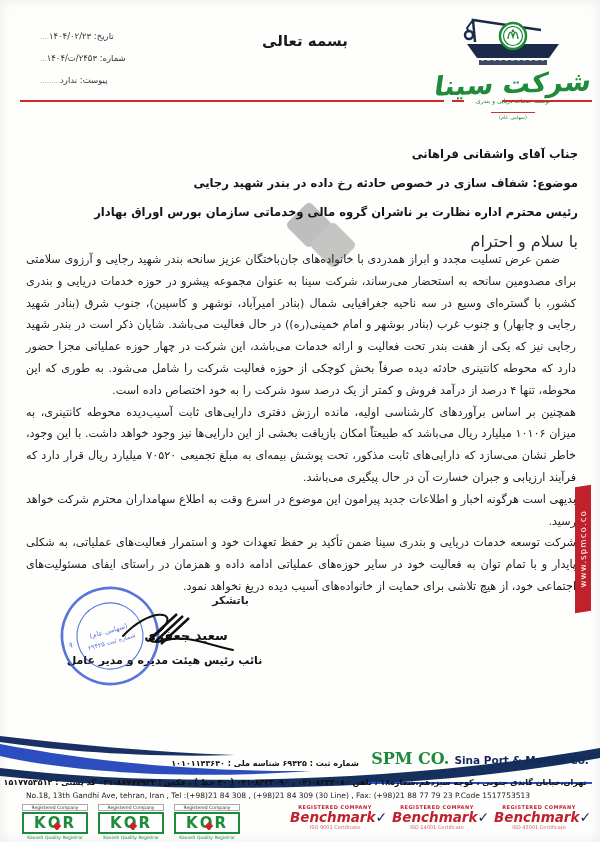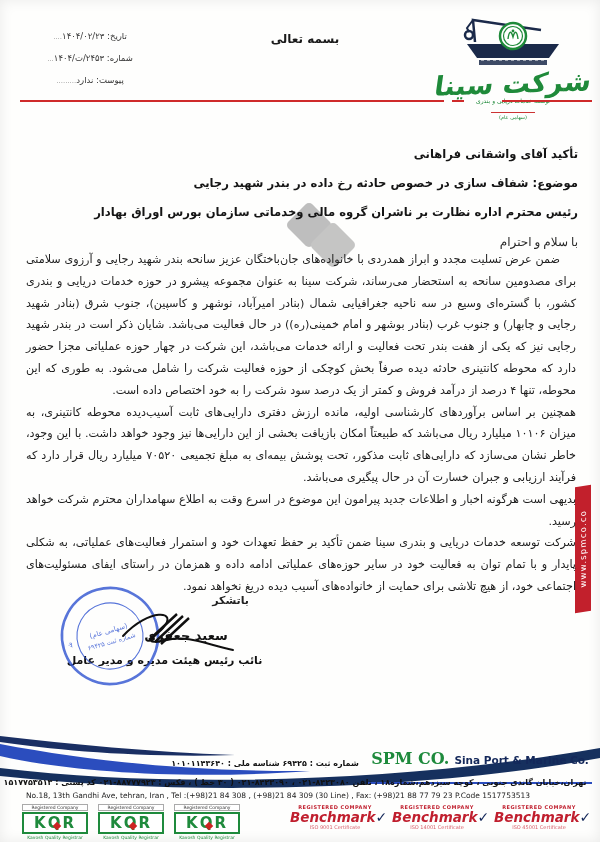--- a/index.html
+++ b/index.html
@@ -3,46 +3,46 @@
 <meta charset="utf-8">
 <style>
   html,body{margin:0;padding:0;background:#e8e8e6;}
   .page{
     position:relative;width:600px;height:842px;margin:0 auto;
     background:#fefefd;overflow:hidden;
     font-family:"DejaVu Sans",sans-serif;color:#222;
     box-shadow:inset 0 0 14px rgba(0,0,0,.08);
   }
   
-  .meta{position:absolute;left:26px;top:26px;width:128px;direction:rtl;text-align:center;
+  .meta{position:absolute;left:40px;top:26px;width:128px;direction:rtl;text-align:left;
         font-size:8.5px;color:#333;line-height:21px;}
   .meta-line{white-space:nowrap;}
   .meta-line .lead{color:#888;letter-spacing:1px;font-size:7px;}
   .bismillah{position:absolute;left:250px;top:32px;width:110px;text-align:center;
-        font-weight:bold;font-size:12px;color:#1a1a1a;}
+        font-weight:bold;font-size:15px;color:#1a1a1a;}
   .logo{position:absolute;left:432px;top:8px;width:162px;text-align:center;}
   .logo-callig{color:#1f8a3a;font-size:27px;font-weight:bold;
         transform:skewX(-10deg) rotate(-2deg);margin-top:-6px;direction:rtl;}
   .logo-sub{color:#1f8a3a;font-size:6px;direction:rtl;margin-top:-2px;}
   .logo-note{color:#1f8a3a;font-size:5px;direction:rtl;border-top:1px solid #cc3333;
         display:inline-block;padding:1px 8px 0 8px;margin-top:1px;}
   .red-line{position:absolute;top:100px;height:2px;background:#cf2a2a;}
   .red-line.a{left:20px;width:424px;}
   .red-line.b{left:452px;width:12px;}
   .red-line.c{left:502px;width:90px;}
   
   .watermark{position:absolute;left:284px;top:206px;width:90px;height:70px;opacity:.55;}
   .wm-d{position:absolute;width:34px;height:34px;background:#8b8b8b;border-radius:5px;
         transform:rotate(45deg);}
   .wm-d.one{left:8px;top:2px;}
   .wm-d.two{left:32px;top:22px;background:#979797;}
   
   .addressee{position:absolute;right:22px;left:26px;top:140px;direction:rtl;text-align:right;}
   .addr-line{font-weight:bold;font-size:11.6px;line-height:29px;color:#151515;}
-  .salutation{font-size:12px;line-height:30px;color:#2a2a2a;font-family:Liberation Serif, serif;}
+  .salutation{font-size:16px;line-height:30px;color:#2a2a2a;}
   .body-text{position:absolute;right:24px;left:26px;top:249px;direction:rtl;
         text-align:justify;font-size:11.2px;line-height:21.8px;color:#1d1d1d;z-index:2;}
   .body-text p{margin:0;}
   .body-text p.indent{text-indent:16px;}
   
   .sig-block{position:absolute;left:52px;top:588px;width:215px;height:105px;direction:rtl;z-index:3;}
   .sig-thanks{position:absolute;right:18px;top:6px;font-weight:bold;font-size:11px;}
   .sig-name{position:absolute;right:6px;top:40px;width:150px;text-align:center;
         font-weight:bold;font-size:13px;color:#111;}
   .sig-title{position:absolute;right:0px;top:66px;width:205px;text-align:center;
@@ -131,21 +131,21 @@
   <div class="red-line a"></div>
   <div class="red-line b"></div>
   <div class="red-line c"></div>
 
   <div class="watermark">
     <div class="wm-d one"></div>
     <div class="wm-d two"></div>
   </div>
 
   <div class="addressee">
-    <div class="addr-line">تأکید آقای واشقانی فراهانی</div>
+    <div class="addr-line">جناب آقای واشقانی فراهانی</div>
     <div class="addr-line">موضوع: شفاف سازی در خصوص حادثه رخ داده در بندر شهید رجایی</div>
     <div class="addr-line">رئیس محترم اداره نظارت بر ناشران گروه مالی وخدماتی سازمان بورس اوراق بهادار</div>
     <div class="salutation">با سلام و احترام</div>
   </div>
 
   <div class="body-text">
     <p class="indent">ضمن عرض تسلیت مجدد و ابراز همدردی با خانواده‌های جان‌باختگان عزیز سانحه بندر شهید رجایی و آرزوی سلامتی برای مصدومین سانحه به استحضار می‌رساند، شرکت سینا به عنوان مجموعه پیشرو در حوزه خدمات دریایی و بندری کشور، با گستره‌ای وسیع در سه ناحیه جغرافیایی شمال (بنادر امیرآباد، نوشهر و کاسپین)، جنوب شرق (بنادر شهید رجایی و چابهار) و جنوب غرب (بنادر بوشهر و امام خمینی(ره)) در حال فعالیت می‌باشد. شایان ذکر است در بندر شهید رجایی نیز که یکی از هفت بندر تحت فعالیت و ارائه خدمات می‌باشد، این شرکت در چهار حوزه عملیاتی مجزا حضور دارد که محوطه کانتینری حادثه دیده صرفاً بخش کوچکی از حوزه فعالیت شرکت را شامل می‌شود. به طوری که این محوطه، تنها ۴ درصد از درآمد فروش و کمتر از یک درصد سود شرکت را به خود اختصاص داده است.</p>
     <p>همچنین بر اساس برآوردهای کارشناسی اولیه، مانده ارزش دفتری دارایی‌های ثابت آسیب‌دیده محوطه کانتینری، به میزان ۱۰۱۰۶ میلیارد ریال می‌باشد که طبیعتاً امکان بازیافت بخشی از این دارایی‌ها نیز وجود خواهد داشت. با این وجود، خاطر نشان می‌سازد که دارایی‌های ثابت مذکور، تحت پوشش بیمه‌ای به مبلغ تجمیعی ۷۰۵۲۰ میلیارد ریال قرار دارد که فرآیند ارزیابی و جبران خسارت آن در حال پیگیری می‌باشد.</p>
     <p>بدیهی است هرگونه اخبار و اطلاعات جدید پیرامون این موضوع در اسرع وقت به اطلاع سهامداران محترم شرکت خواهد رسید.</p>
     <p>شرکت توسعه خدمات دریایی و بندری سینا ضمن تأکید بر حفظ تعهدات خود و استمرار فعالیت‌های عملیاتی، به شکلی پایدار و با تمام توان به فعالیت خود در سایر حوزه‌های عملیاتی ادامه داده و همزمان در راستای ایفای مسئولیت‌های اجتماعی خود، از هیچ تلاشی برای حمایت از خانواده‌های آسیب دیده دریغ نخواهد نمود.</p>

